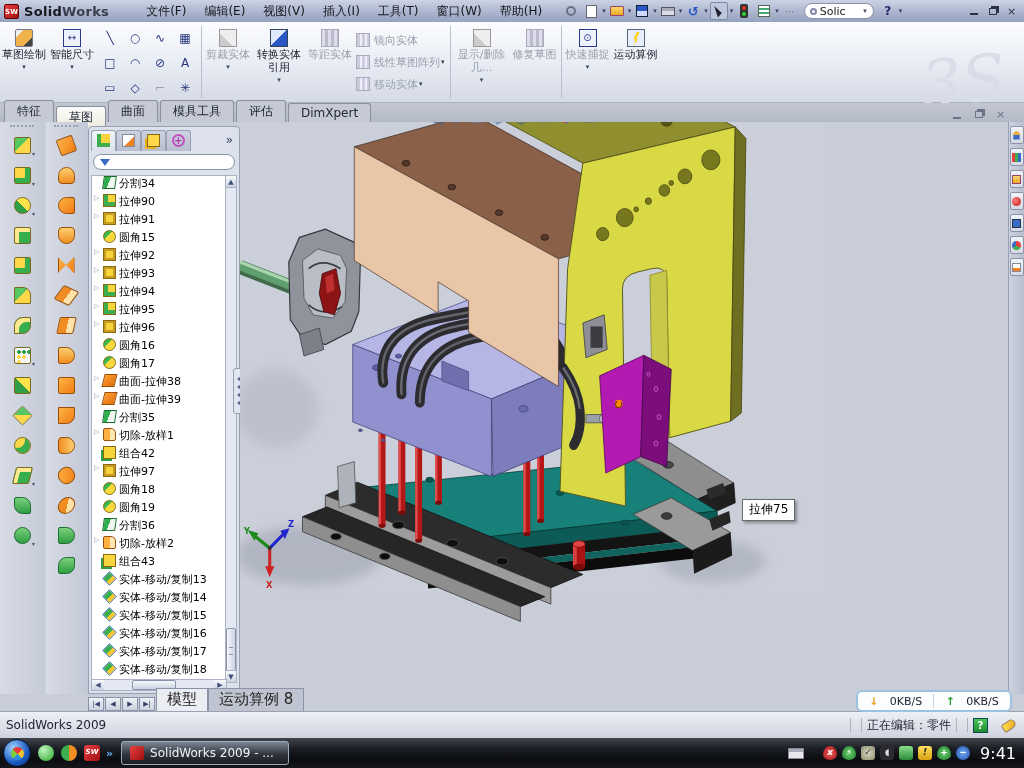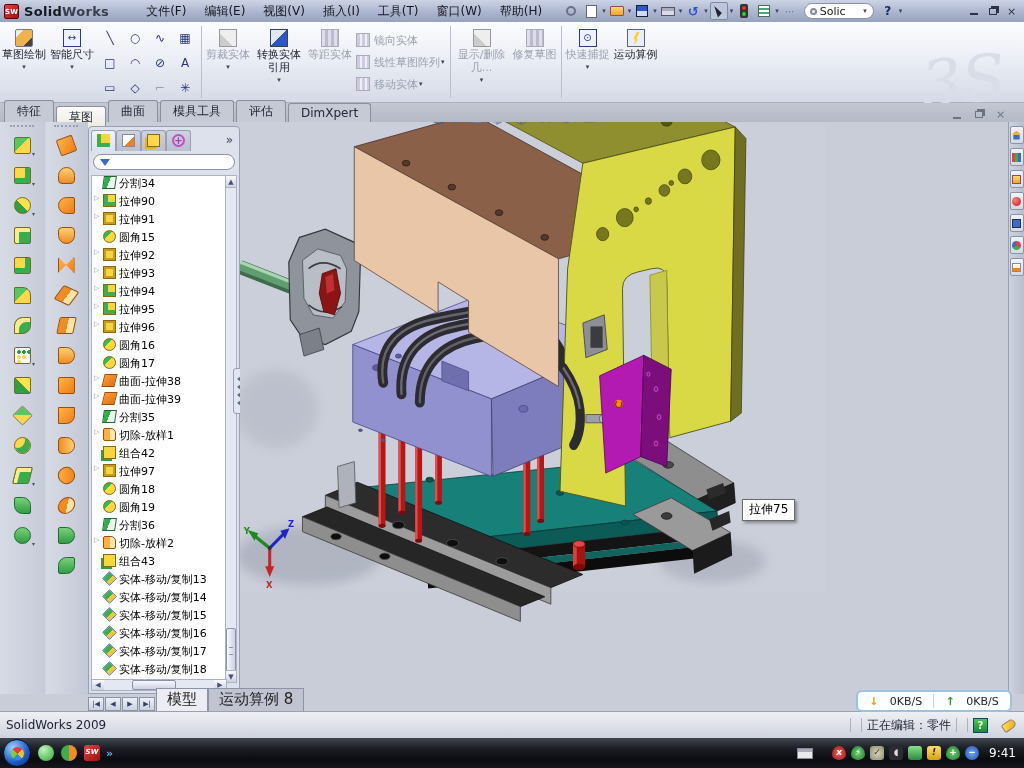--- a/index.html
+++ b/index.html
@@ -160,21 +160,21 @@
   .ql3 { background:linear-gradient(135deg,#e84040,#a01010); color:#fff; font-size:7px; font-weight:bold; text-align:center; line-height:15px; }
   #qlchev { color:#6ab0f0; font-size:11px; margin-left:6px; font-weight:bold; }
   .twin { height:24px; margin-left:8px; border:1px solid #6a7078; border-radius:3px; background:linear-gradient(180deg,#5a616c,#23262e 55%,#14161c); color:#f0f2f6; font-size:12px; display:flex; align-items:center; padding:0 8px; white-space:nowrap; overflow:hidden; }
   .twin.active { background:linear-gradient(180deg,#7d8694,#31353e 55%,#1a1d24); border-color:#9ab; }
   .twin .wico { width:14px; height:14px; margin-right:6px; flex:none; }
   .wico.sw { background:linear-gradient(135deg,#e84040,#a01010); border-radius:2px; }
   .wico.paint { background:conic-gradient(#e8b040 0 25%,#c04040 0 50%,#4060c0 0 75%,#e8e8e8 0); border-radius:50% 50% 50% 0; }
   #tray { margin-left:auto; display:flex; align-items:center; }
   .kbd { width:16px; height:11px; background:#e8eaee; border:1px solid #889; box-shadow:inset 0 3px 0 #aab; margin-right:14px; }
   .tico2 { width:14px; height:14px; margin-left:5px; border-radius:3px; font-size:9px; color:#fff; text-align:center; line-height:13px; font-weight:bold; }
-  #clock { color:#fff; font-size:12px; margin:0 8px 0 10px; }
+  #clock { color:#fff; font-size:16px; margin:0 8px 0 10px; }
 </style>
 </head>
 <body>
 
 <div id="root">
 
   <div class="abs" id="titlebar">
     <div id="logo-cube">SW</div>
     <div id="brand"><b>Solid</b><span>Works</span></div>
     <div id="menubar">
@@ -910,20 +910,24 @@
   </div>
 
   <div class="abs" id="taskbar">
     <div id="orb">
         <i class="flag"></i>
       </div>
     <i class="qlico ql1"></i>
     <i class="qlico ql2"></i>
     <i class="qlico ql3">SW</i>
     <span id="qlchev">»</span>
+    <div class="twin active" style="width:168px">
+      <i class="wico sw"></i>
+      <span>SolidWorks 2009 - ...</span>
+    </div>
     <div id="tray">
       <i class="kbd"></i>
       <i class="tico2" style="background:radial-gradient(#f06060,#a01010);border-radius:50% 50% 50% 50%/60% 60% 40% 40%">x</i>
       <i class="tico2" style="background:radial-gradient(#70d070,#1a7a2a);border-radius:50% 50% 50% 50%/60% 60% 40% 40%">⚡</i>
       <i class="tico2" style="background:radial-gradient(#d8d8c0,#8a8a6a);color:#333">✓</i>
       <i class="tico2" style="background:#2a2a30;color:#ddd">◖</i>
       <i class="tico2" style="background:linear-gradient(#8ae08a,#2a8a3a)"></i>
       <i class="tico2" style="background:linear-gradient(#ffe060,#d8a010);color:#222">!</i>
       <i class="tico2" style="background:radial-gradient(#70d070,#1a7a2a);border-radius:50% 50% 50% 50%/60% 60% 40% 40%">+</i>
       <i class="tico2" style="background:radial-gradient(#70a8f0,#2050b0);border-radius:50%">−</i>

